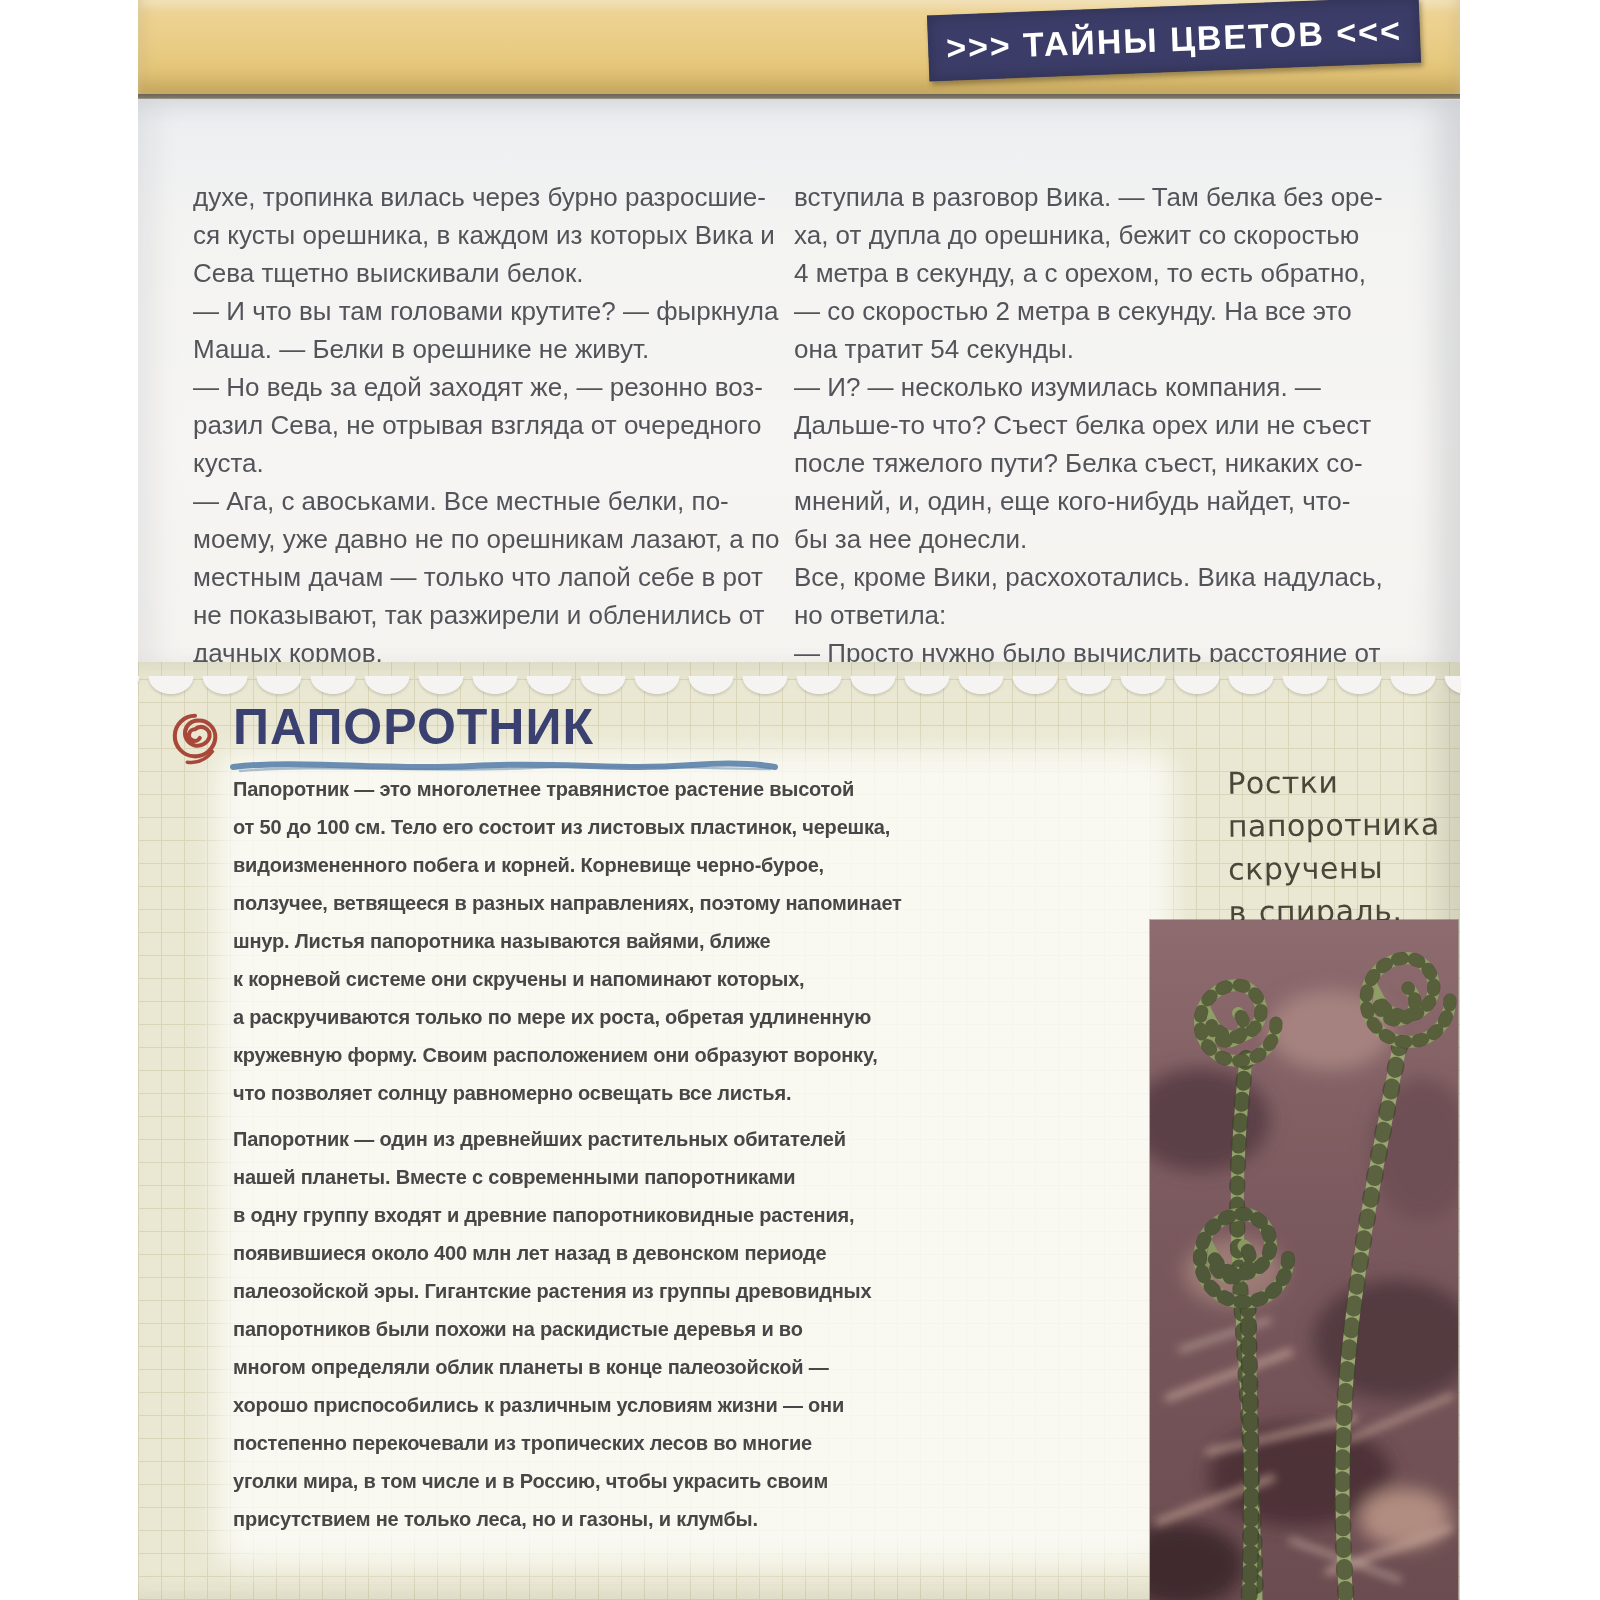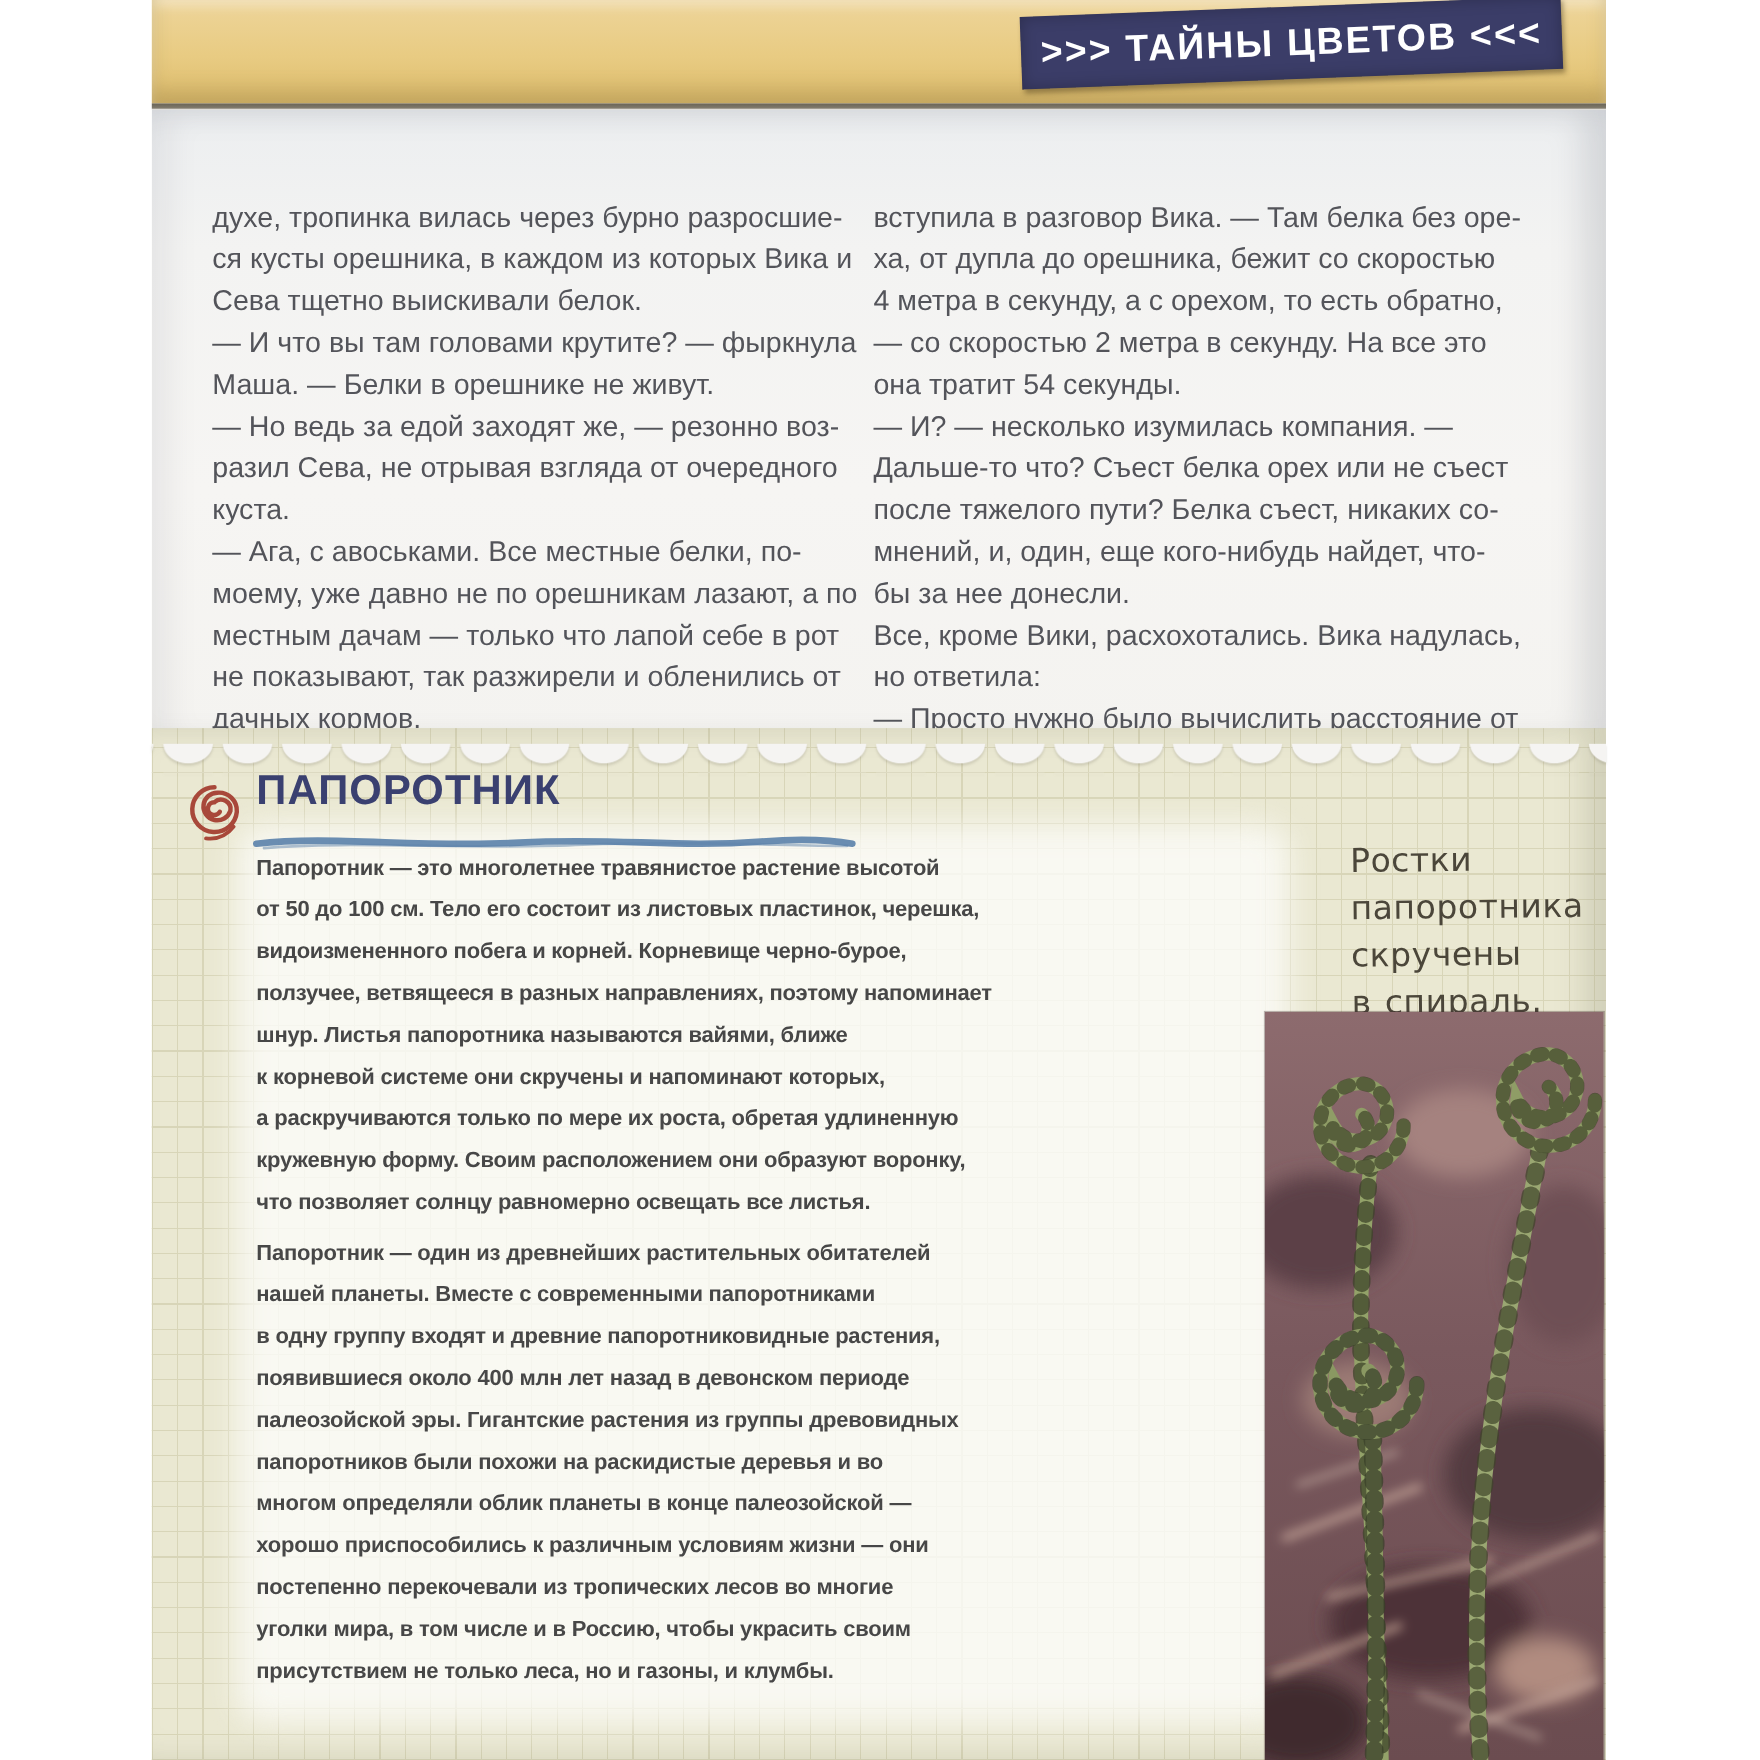--- a/index.html
+++ b/index.html
@@ -56,21 +56,21 @@
       repeating-linear-gradient(0deg,  var(--grid-line,#d8d5b8) 0 1px, rgba(0,0,0,0) 1px 23px),
       repeating-linear-gradient(90deg, var(--grid-line,#d8d5b8) 0 1px, rgba(0,0,0,0) 1px 23px);
     box-shadow:inset -20px 0 26px rgba(140,138,115,.25);
   }
   .haze{
     position:absolute;left:78px;top:88px;width:956px;height:816px;
     background:rgba(253,253,250,.80);filter:blur(14px);border-radius:24px;
   }
   .section-title{
     position:absolute;left:95px;top:36px;
-    font-size:38px;font-weight:bold;letter-spacing:1px;
+    font-size:50px;font-weight:bold;letter-spacing:1px;
     color:var(--title-color,#3a4070);white-space:nowrap;
   }
   .rose{position:absolute;left:28px;top:44px;width:58px;height:64px;}
   .underline{position:absolute;left:92px;top:92px;width:548px;height:24px;}
 
   .fern{position:absolute;left:95px;width:965px;font-size:20px;font-weight:bold;
         line-height:38px;color:var(--fern-text,#474747);letter-spacing:-.2px;}
   .fern .ln{white-space:nowrap;}
   .fern-p1{top:108px;}
   .fern-p2{top:458px;}

